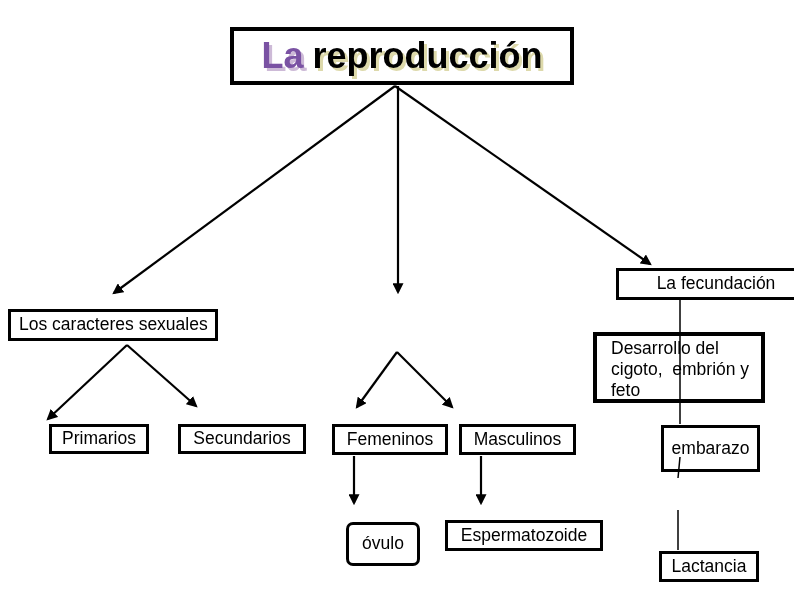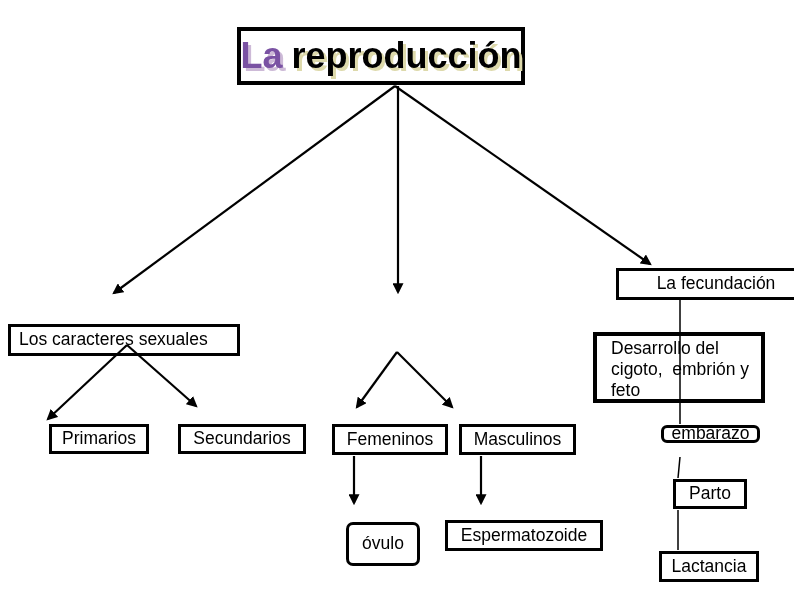--- a/index.html
+++ b/index.html
@@ -24,46 +24,46 @@
     font-size: 17.5px;
     line-height: 1.1;
     display: flex;
     align-items: center;
     z-index: 2;
     white-space: nowrap;
   }
   .node.center { justify-content: center; margin-left: 36px; }
 
   #title-box {
-    left: 237px; top: 27px; width: 288px; height: 58px;
+    left: 230px; top: 27px; width: 344px; height: 58px;
     border-width: 4px;
     font-size: 36px;
     font-weight: bold;
     justify-content: center;
     letter-spacing: 0px;
   }
   #title-box .word1 { text-shadow: 3px 3px 0 #cdbad7; margin-right: 9px; }
   #title-box .word2 { text-shadow: 3px 3px 0 #ddd9ab; }
 
-  #caracteres   { left: 8px;   top: 324px; width: 232px; height: 32px; padding-left: 8px; }
+  #caracteres   { left: 8px;   top: 309px; width: 210px; height: 32px; padding-left: 8px; }
   #celulas      { left: 297px; top: 296px; width: 200px; height: 30px; padding-left: 12px; }
   #fecundacion  { left: 580px; top: 268px; width: 200px; height: 32px; }
   #desarrollo   {
     left: 593px; top: 332px; width: 172px; height: 71px;
     border-width: 4px;
     display: block;
     padding: 2px 0 0 14px;
     white-space: pre-wrap;
     line-height: 21px;
   }
   #primarios      { left: 13px;  top: 424px; width: 100px; height: 30px; }
   #secundarios    { left: 142px; top: 424px; width: 128px; height: 30px; }
   #femeninos      { left: 296px; top: 424px; width: 116px; height: 31px; }
   #masculinos     { left: 423px; top: 424px; width: 117px; height: 31px; }
-  #embarazo       { left: 625px; top: 425px; width: 99px;  height: 18px; border-radius: 6px; }
+  #embarazo       { left: 625px; top: 425px; width: 99px;  height: 47px; }
   #parto          { left: 637px; top: 479px; width: 74px;  height: 30px; }
   #ovulo          { left: 310px; top: 522px; width: 74px;  height: 44px; border-radius: 7px; }
   #espermatozoide { left: 409px; top: 520px; width: 158px; height: 31px; }
   #lactancia      { left: 623px; top: 551px; width: 100px; height: 31px; text-align: right; }
 
   #connector-overlay {
     position: absolute;
     left: 0; top: 0;
     width: 794px; height: 595px;
     z-index: 3;
@@ -86,21 +86,20 @@
   <div class="node" id="caracteres">Los caracteres sexuales</div>
   <div class="node center" id="fecundacion">La fecundación</div>
   <div class="node" id="desarrollo">Desarrollo del
 cigoto,  embrión y
 feto</div>
   <div class="node center" id="primarios">Primarios</div>
   <div class="node center" id="secundarios">Secundarios</div>
   <div class="node center" id="femeninos">Femeninos</div>
   <div class="node center" id="masculinos">Masculinos</div>
   <div class="node center" id="embarazo">embarazo</div>
-  <div class="node center" id="parto">Parto</div>
   <div class="node center" id="ovulo">óvulo</div>
   <div class="node center" id="espermatozoide">Espermatozoide</div>
   <div class="node center" id="lactancia">Lactancia</div>
 
   <svg id="connector-overlay" viewBox="0 0 794 595" xmlns="http://www.w3.org/2000/svg">
     <defs>
       <marker id="ah" viewBox="0 0 10 10" refX="8" refY="5" markerWidth="5" markerHeight="5" orient="auto-start-reverse">
         <path d="M0,0 L10,5 L0,10 z" fill="#000000"></path>
       </marker>
     </defs>

